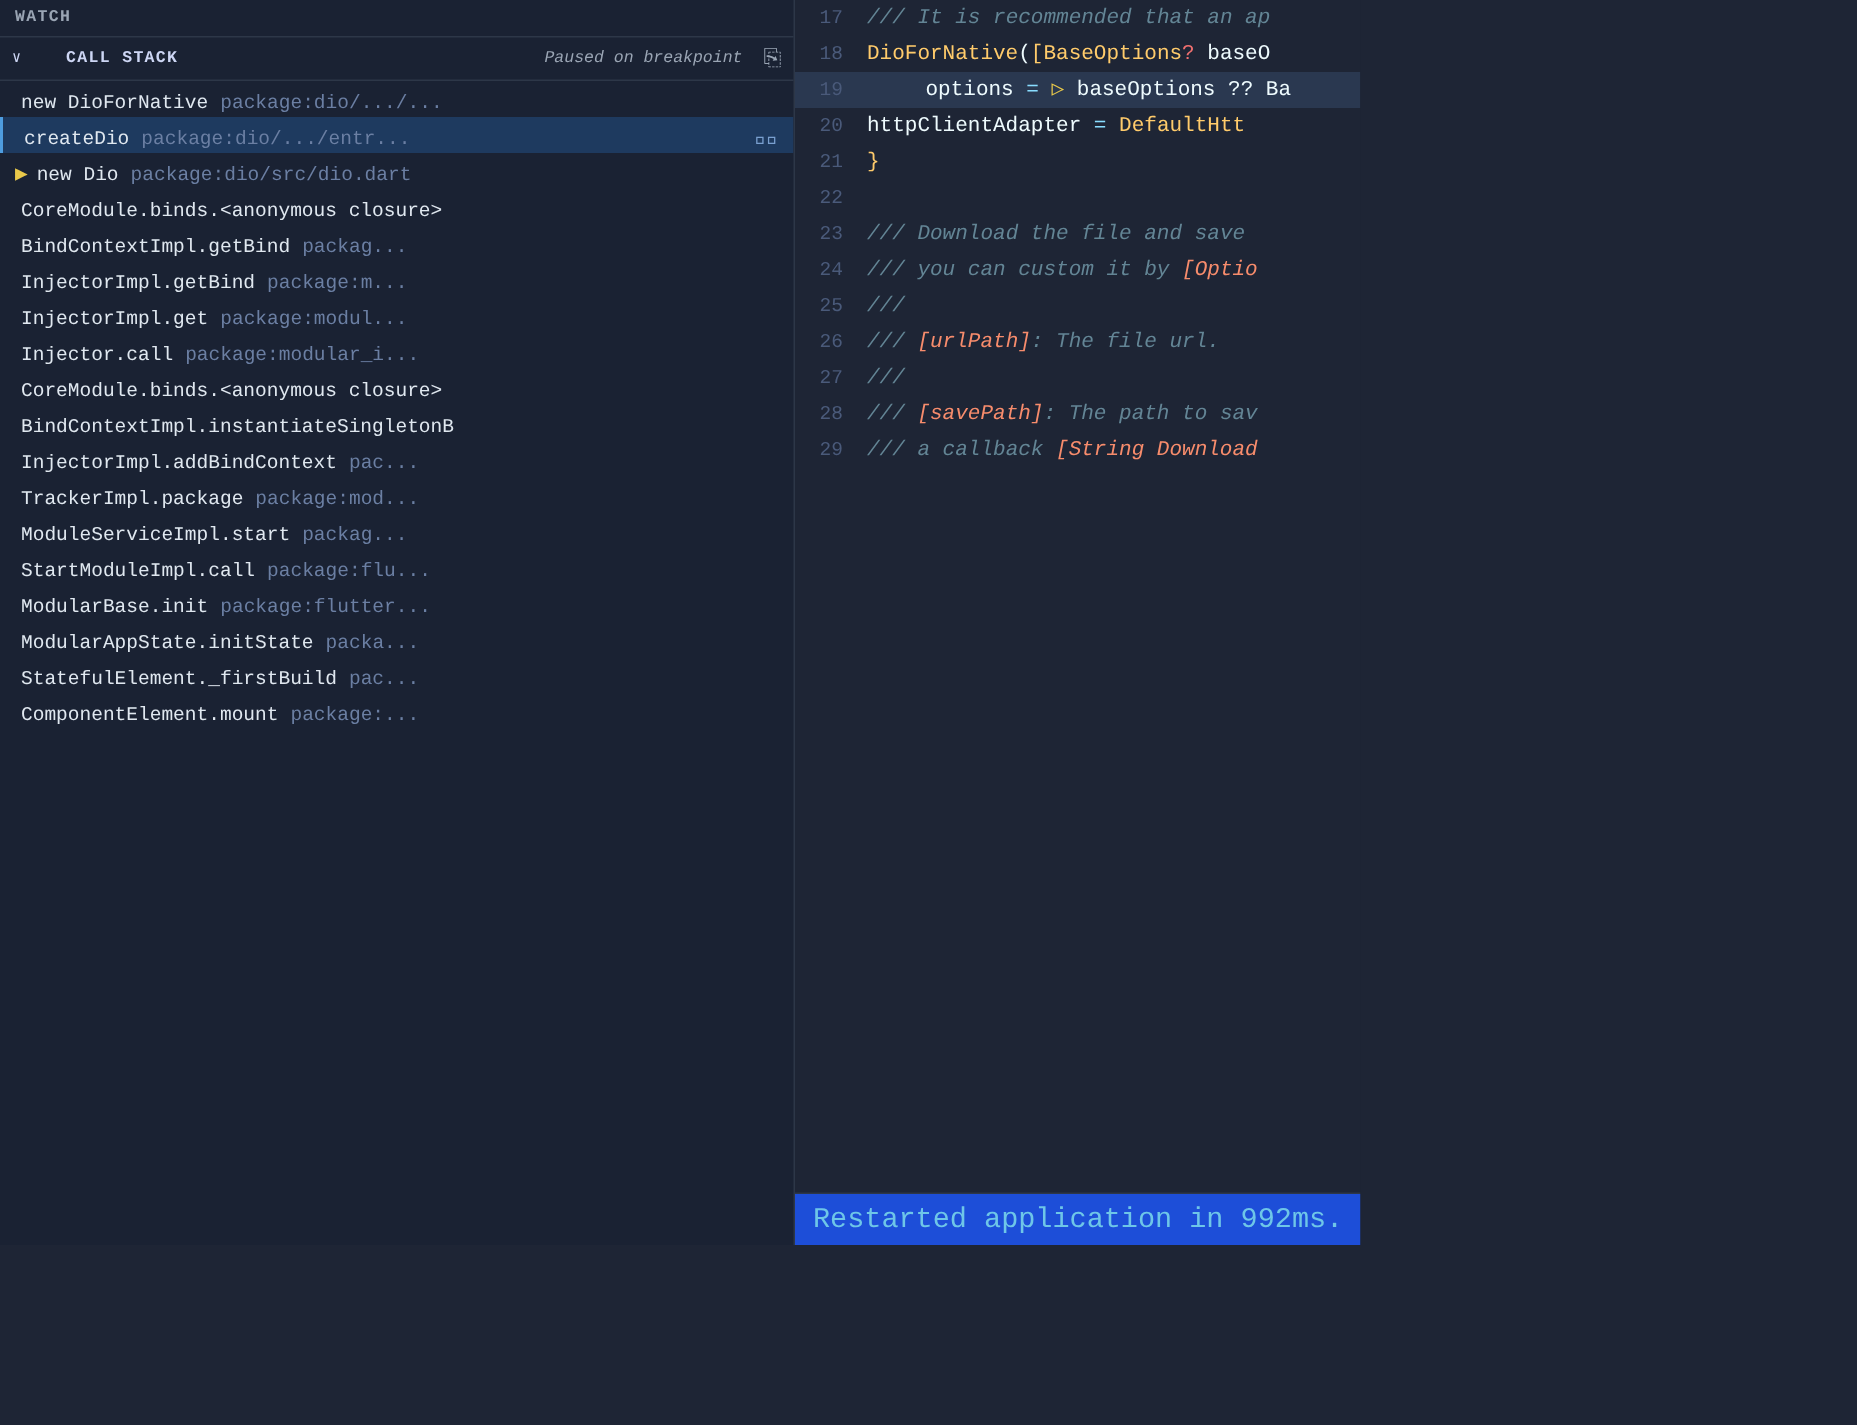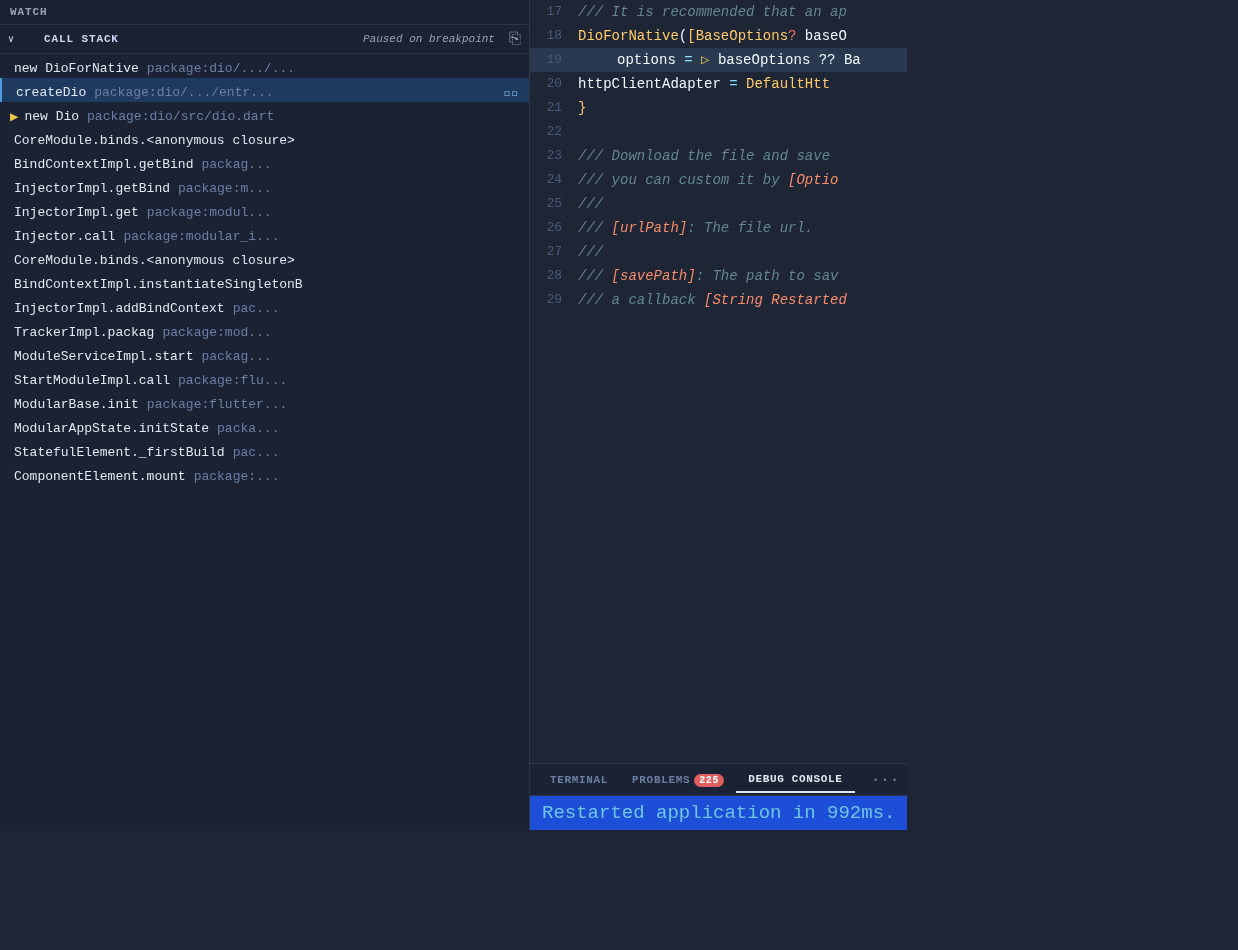--- a/index.html
+++ b/index.html
@@ -289,21 +289,21 @@
             <span class="func-name">CoreModule.binds.&lt;anonymous closure&gt;</span>
           </div>
           <div class="stack-item">
             <span class="func-name">BindContextImpl.instantiateSingletonB</span>
           </div>
           <div class="stack-item">
             <span class="func-name">InjectorImpl.addBindContext</span>
             <span class="pkg-name">pac...</span>
           </div>
           <div class="stack-item">
-            <span class="func-name">TrackerImpl.packag</span>
+            <span class="func-name">TrackerImpl.package</span>
             <span class="pkg-name">package:mod...</span>
           </div>
           <div class="stack-item">
             <span class="func-name">ModuleServiceImpl.start</span>
             <span class="pkg-name">packag...</span>
           </div>
           <div class="stack-item">
             <span class="func-name">StartModuleImpl.call</span>
             <span class="pkg-name">package:flu...</span>
           </div>
@@ -372,30 +372,24 @@
           <div class="code-line">
             <span class="line-number">27</span>
             <span class="line-content"><span class="c-comment">///</span></span>
           </div>
           <div class="code-line">
             <span class="line-number">28</span>
             <span class="line-content"><span class="c-comment">/// </span><span class="c-param">[savePath]</span><span class="c-comment">: </span><span class="c-comment">The path to sav</span></span>
           </div>
           <div class="code-line">
             <span class="line-number">29</span>
-            <span class="line-content"><span class="c-comment">/// </span><span class="c-comment">a callback </span><span class="c-param">[String Restarted</span></span>
+            <span class="line-content"><span class="c-comment">/// </span><span class="c-comment">a callback </span><span class="c-param">[String Download</span></span>
           </div>
         </div>
 
       <div class="bottom-section">
-        <div class="right-tab-bar" id="bottom-tab-bar">
-        <div class="tab-item">TERMINAL</div>
-            <div class="tab-item">PROBLEMS<span class="tab-badge">225</span></div>
-            <div class="tab-item active">DEBUG CONSOLE</div>
-            <div class="tab-more">···</div>
-          </div>
         <div class="right-console-content">
           <span>Restarted application in 992ms.</span>
         </div>
       </div>
     </div>
   </div>
 </div>
 
 </body></html>

